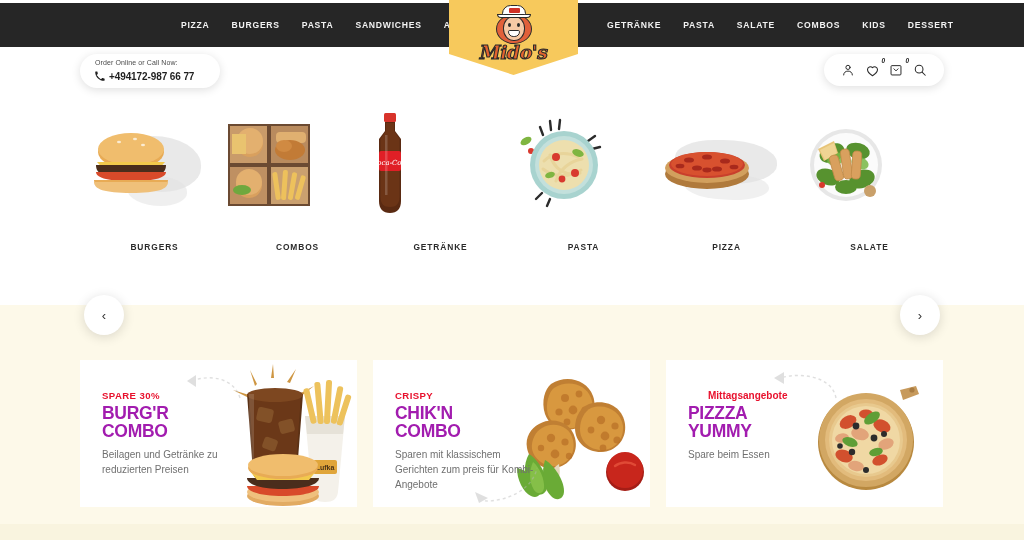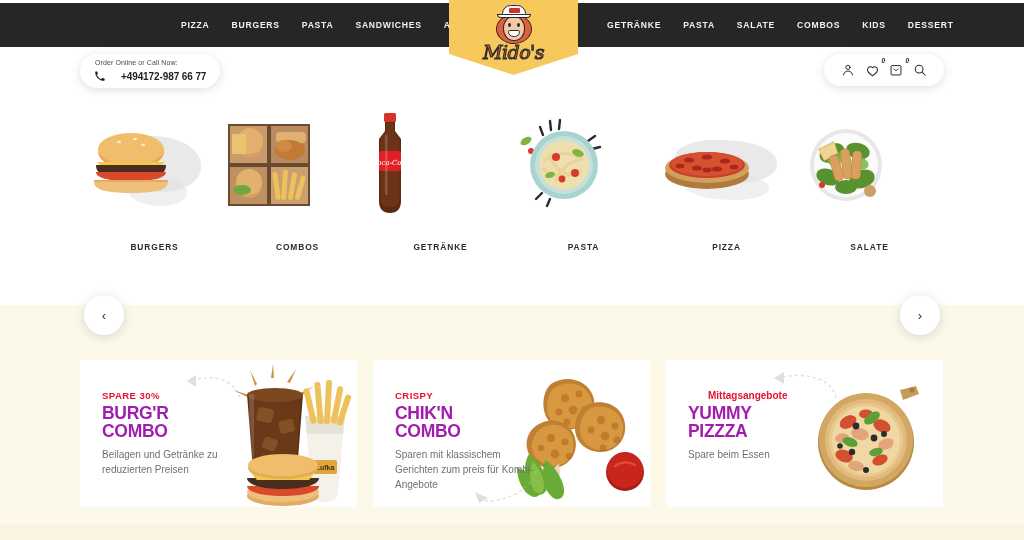--- a/index.html
+++ b/index.html
@@ -59,35 +59,35 @@
     background:#f6c9a6; border:1.3px solid #2b2b2b; border-radius:48%;
   }
   .mascot .eye { position:absolute; top:18px; width:3px; height:4px;
     background:#2b2b2b; border-radius:50%; }
   .mascot .eye.l { left:15px; } .mascot .eye.r { left:24px; }
   .mascot .mouth {
     position:absolute; left:15px; top:25px; width:12px; height:7px;
     background:#fff; border:1.3px solid #2b2b2b; border-radius:2px 2px 6px 6px;
   }
   .logo-word {
-    font-family:"DejaVu Serif", serif; font-size:19px; font-weight:normal;
+    font-family:"DejaVu Serif", serif; font-size:19px; font-weight:bold;
     font-style:italic; color:#e2622f;
     -webkit-text-stroke:1.1px #2b2b2b; letter-spacing:-.5px;
     margin-top:-2px; line-height:1;
   }
 
   
   .phone-pill {
     position:absolute; left:80px; top:54px; width:140px; height:34px;
     background:#fff; border-radius:17px;
     box-shadow:0 2px 10px rgba(0,0,0,.13);
     padding:5px 0 0 15px; z-index:6;
   }
   .phone-pill .cap-txt { font-size:7px; color:#4a4a4a; letter-spacing:.1px; }
-  .phone-pill .num-row { display:flex; align-items:center; gap:16px; margin-top:1px; }
+  .phone-pill .num-row { display:flex; align-items:center; gap:4px; margin-top:1px; }
   .phone-pill .num { font-size:10px; font-weight:bold; color:#1f1f1f; letter-spacing:-.1px; }
 
   .icon-pill {
     position:absolute; left:824px; top:54px; width:120px; height:32px;
     background:#fff; border-radius:16px;
     box-shadow:0 2px 10px rgba(0,0,0,.13);
     display:flex; align-items:center; justify-content:space-around;
     padding:0 12px; z-index:6;
   }
   .ic { position:relative; width:18px; height:18px; display:flex;
@@ -541,22 +541,22 @@
             <g fill="#5f9e36">
               <ellipse cx="64" cy="34" rx="9" ry="5" transform="rotate(-35 64 34)"></ellipse>
               <ellipse cx="42" cy="58" rx="8" ry="4.4" transform="rotate(20 42 58)"></ellipse>
               <ellipse cx="68" cy="68" rx="7" ry="4" transform="rotate(-15 68 68)"></ellipse>
             </g>
           </svg>
         </div>
         <div class="promo-text">
           <div class="promo-kicker mixed">Mittagsangebote</div>
           <div class="promo-title">
+            <div>PIZZZA</div>
             <div>YUMMY</div>
-            <div>PIZZZA</div>
           </div>
           <div class="promo-sub">Spare beim Essen</div>
         </div>
       </div>
 
     </div>
   </div>
 
 </div>
 

